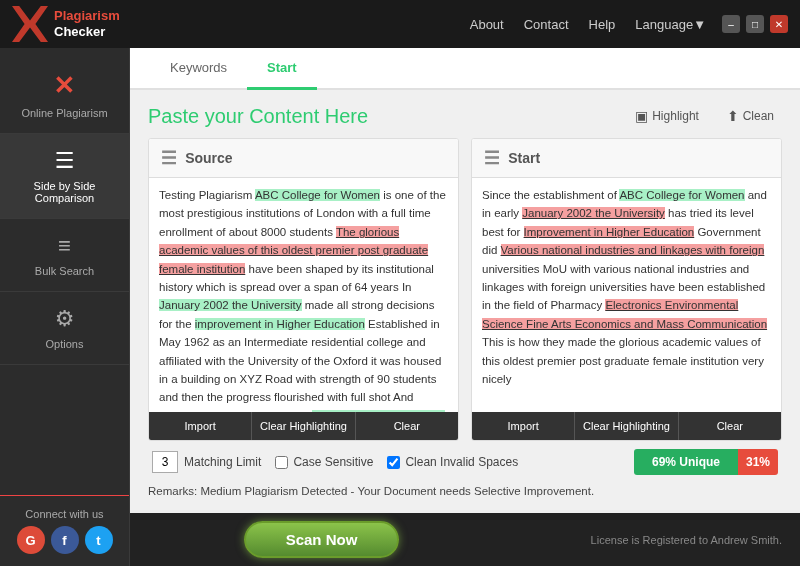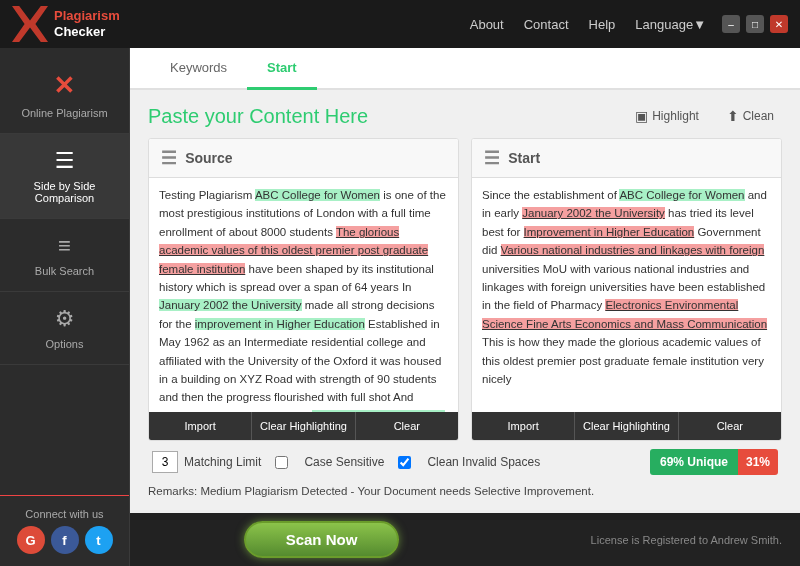--- a/index.html
+++ b/index.html
@@ -206,37 +206,37 @@
     .matching-limit {
       display: flex; align-items: center; gap: 6px;
     }
     .limit-box {
       width: 26px; height: 22px;
       border: 1px solid #aaa;
       text-align: center;
       font-size: 12px;
       background: #fff;
     }
-    .checkbox-label { display: flex; align-items: center; gap: 16px; cursor: pointer; }
+    .checkbox-label { display: flex; align-items: center; gap: 5px; cursor: pointer; }
     .checkbox-label input { cursor: pointer; }
 
     .unique-bar {
       margin-left: auto;
       display: flex;
       align-items: center;
       height: 26px;
       border-radius: 3px;
       overflow: hidden;
     }
     .unique-green {
       background: #27ae60;
       color: #fff;
       font-size: 12px;
       font-weight: bold;
-      padding: 0 10px;
+      padding: 0 18px;
       height: 100%;
       display: flex; align-items: center;
     }
     .unique-red {
       background: #e74c3c;
       color: #fff;
       font-size: 12px;
       font-weight: bold;
       padding: 0 8px;
       height: 100%;

